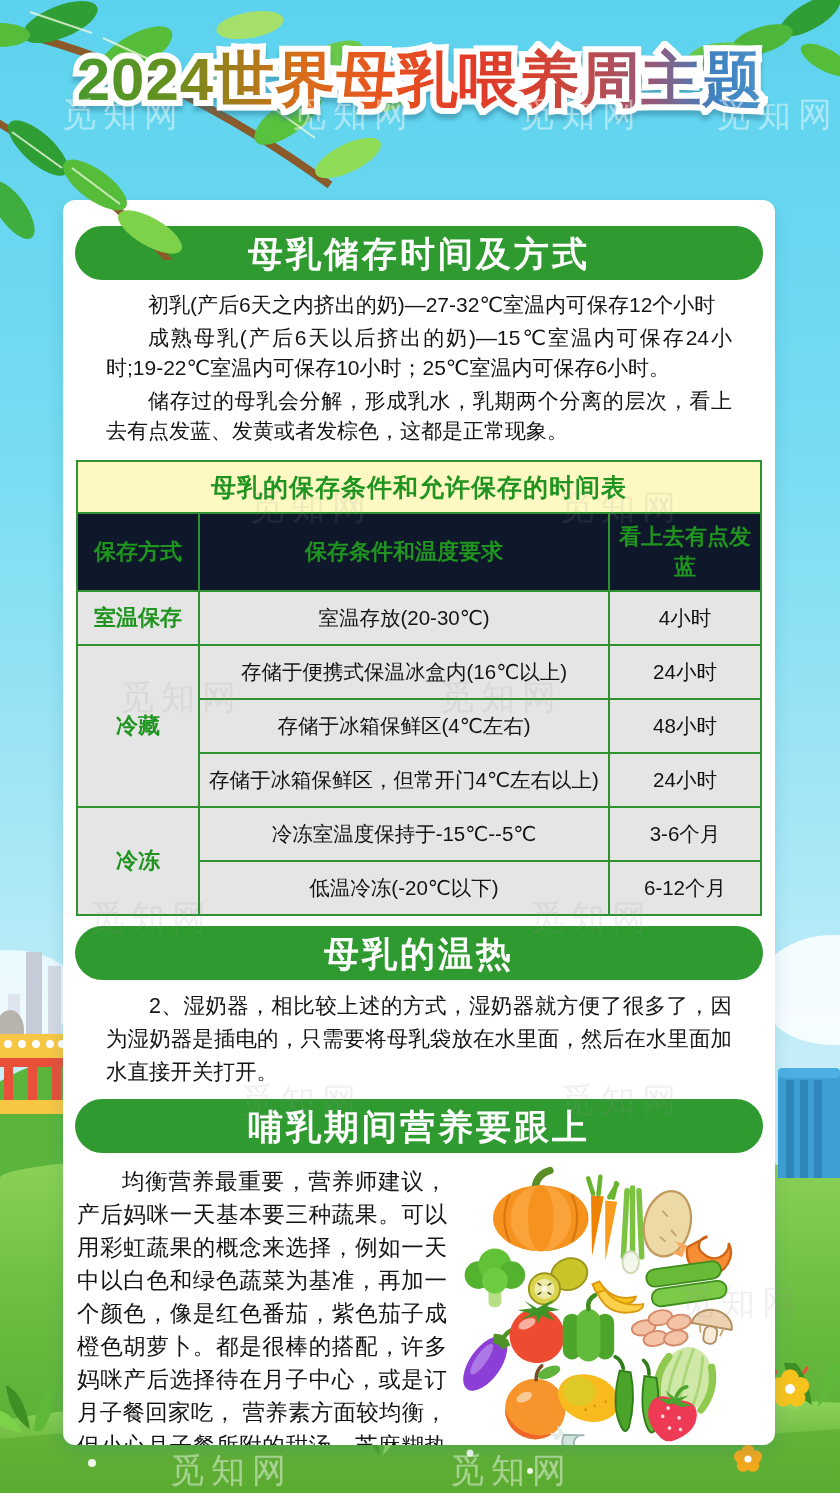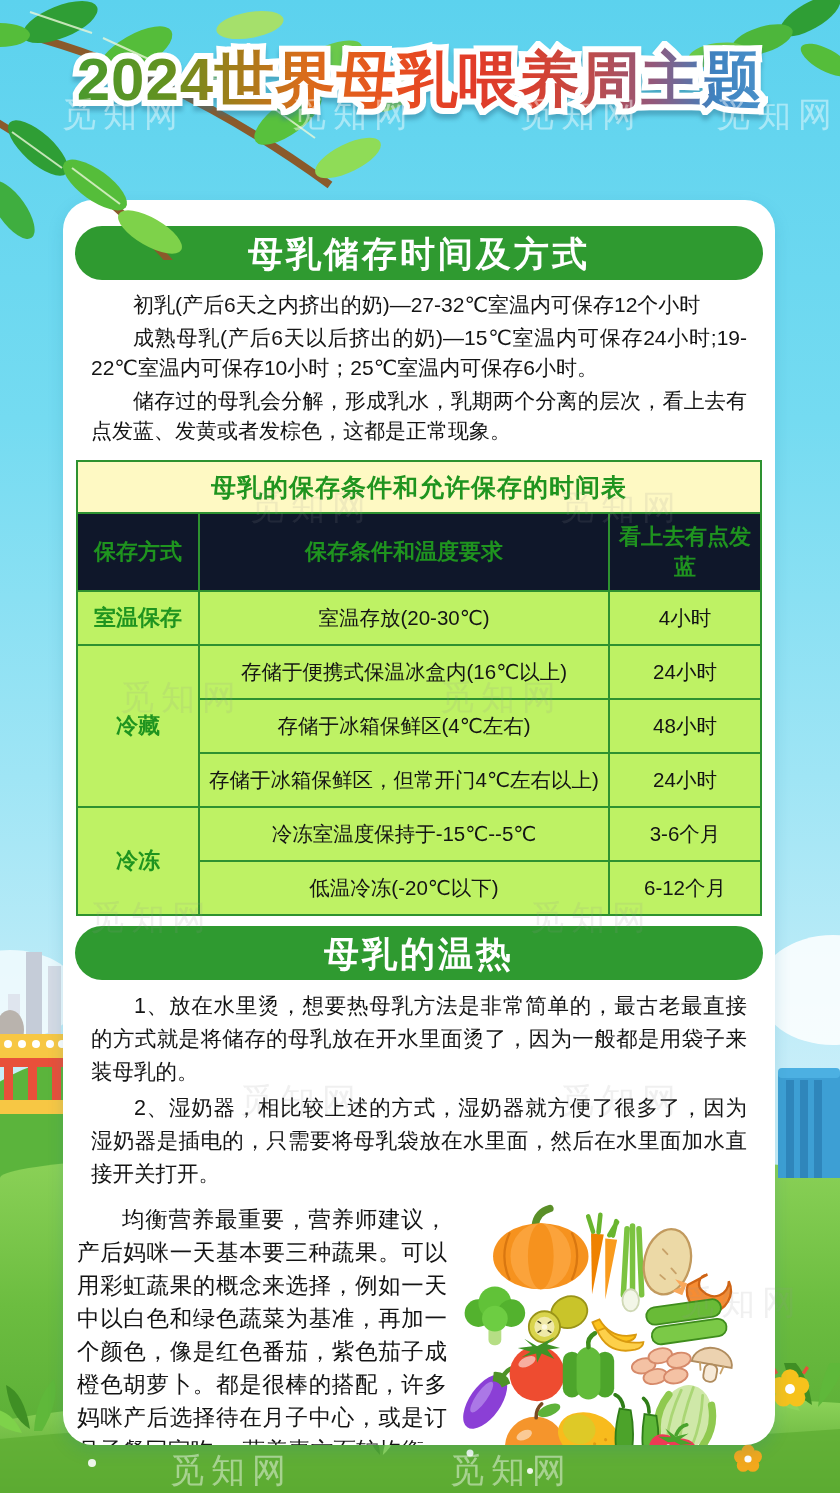--- a/index.html
+++ b/index.html
@@ -26,32 +26,32 @@
   .title-line{position:absolute;left:0;width:100%;text-align:center;font-weight:900;z-index:7;white-space:nowrap;}
   .title-line .stroke{position:absolute;left:0;width:100%;color:#fff;-webkit-text-stroke:11px #ffffff;
     filter:drop-shadow(0 5px 2px rgba(45,115,145,.45));}
   .title-line .fill{position:relative;color:transparent;-webkit-background-clip:text;background-clip:text;}
   .t1{top:40px;font-size:60px;letter-spacing:1px;}
   .t1 .fill{background-image:linear-gradient(90deg,#4a9a2d 0%,#63911f 13%,#a27d1a 23%,#d96d1b 33%,#e8531f 45%,#e23b28 57%,#d8402f 66%,#c24a46 74%,#93587b 84%,#3e82c0 93%,#4a90c8 100%);}
   .t1 .stroke{-webkit-text-stroke-width:12px;}
   .t2{top:128px;font-size:43px;letter-spacing:1px;}
   .t2 .fill{background-image:linear-gradient(90deg,#3f9232 0%,#5a9126 10%,#8d861e 19%,#b97c1a 27%,#e2711c 37%,#ef671c 47%,#e8552a 57%,#d84233 67%,#b04a56 77%,#70658e 86%,#4e86bb 94%,#4f8cc2 100%);}
   
-  .panel{position:absolute;left:63px;top:200px;width:712px;height:1245px;background:#ffffff;border-radius:30px;
+  .panel{position:absolute;left:63px;top:200px;width:712px;height:1245px;background:#ffffff;border-radius:12px;
     box-shadow:0 6px 16px rgba(30,120,160,.18);z-index:5;overflow:hidden;}
   .pill{width:688px;height:54px;margin:26px auto 0;background:#2f9a30;border-radius:28px;
     color:#fff;font-weight:bold;font-size:35px;text-align:center;line-height:56px;letter-spacing:3px;}
   .pill.mt{margin-top:10px;}
   .paras{width:658px;margin:10px auto 0;color:#141414;}
-  .paras p{margin:3px 1px;font-size:21px;line-height:30px;text-indent:2em;text-align:justify;}
+  .paras p{margin:3px 16px;font-size:21px;line-height:30px;text-indent:2em;text-align:justify;}
   .paras.warm p{font-size:21.5px;line-height:33px;}
   
   .ms-table{width:684px;margin:14px auto 0;border-collapse:collapse;table-layout:fixed;}
   .ms-table td,.ms-table th{border:2px solid #2e9230;text-align:center;vertical-align:middle;padding:8px 4px;
-    font-size:20.5px;color:#141414;background:#bef264;overflow:hidden;}
+    font-size:20.5px;color:#141414;background:#e5e5e5;overflow:hidden;}
   .ms-table .t-title-row td{background:#fef9c3;color:#1f941f;font-weight:bold;font-size:25px;height:34px;letter-spacing:1px;}
   .ms-table th{background:#0f172a;color:#1f941f;font-weight:bold;font-size:22px;height:40px;}
   .ms-table td.t-method{color:#1f941f;font-weight:bold;font-size:22px;}
   .ms-table td{height:36px;}
   
   .nutri{display:flex;width:684px;margin:10px auto 0;align-items:flex-start;}
   .nutri-text{width:370px;color:#141414;font-size:22.5px;line-height:33px;text-align:justify;}
   .nutri-text p{margin:2px 0;text-indent:2em;}
   .veg{width:312px;height:312px;margin-left:2px;margin-top:2px;flex:none;}
   
@@ -194,24 +194,26 @@
           <td>6-12个月</td>
         </tr>
       </tbody>
     </table>
 
     <div class="pill mt">
       <span>母乳的温热</span>
     </div>
 
     <div class="paras warm">
-      <p>1、放在水里烫，想要热母乳方法是非常简单的，最古老最直接的方式就是将储存的母乳放在开水里面烫了，因为一般都是用袋子来装母乳的。</p>
       <p>2、湿奶器，相比较上述的方式，湿奶器就方便了很多了，因为湿奶器是插电的，只需要将母乳袋放在水里面，然后在水里面加水直接开关打开。</p>
     </div>
 
+    <div class="pill mt">
+      <span>哺乳期间营养要跟上</span>
+    </div>
 
     <div class="nutri">
       <div class="nutri-text">
         <p>均衡营养最重要，营养师建议，产后妈咪一天基本要三种蔬果。可以用彩虹蔬果的概念来选择，例如一天中以白色和绿色蔬菜为基准，再加一个颜色，像是红色番茄，紫色茄子成橙色胡萝卜。都是很棒的搭配，许多妈咪产后选择待在月子中心，或是订月子餐回家吃， 营养素方面较均衡，但小心月子餐所附的甜汤，芝麻糊热量很高，份量可以减半。</p>
       </div>
 
       <svg class="veg" viewBox="0 0 340 340">
         <g stroke-linecap="round">
           <g transform="translate(100,58)">
             <path d="M-6,-34 q2,-14 16,-18" stroke="#5a8f28" stroke-width="8" fill="none"></path>

